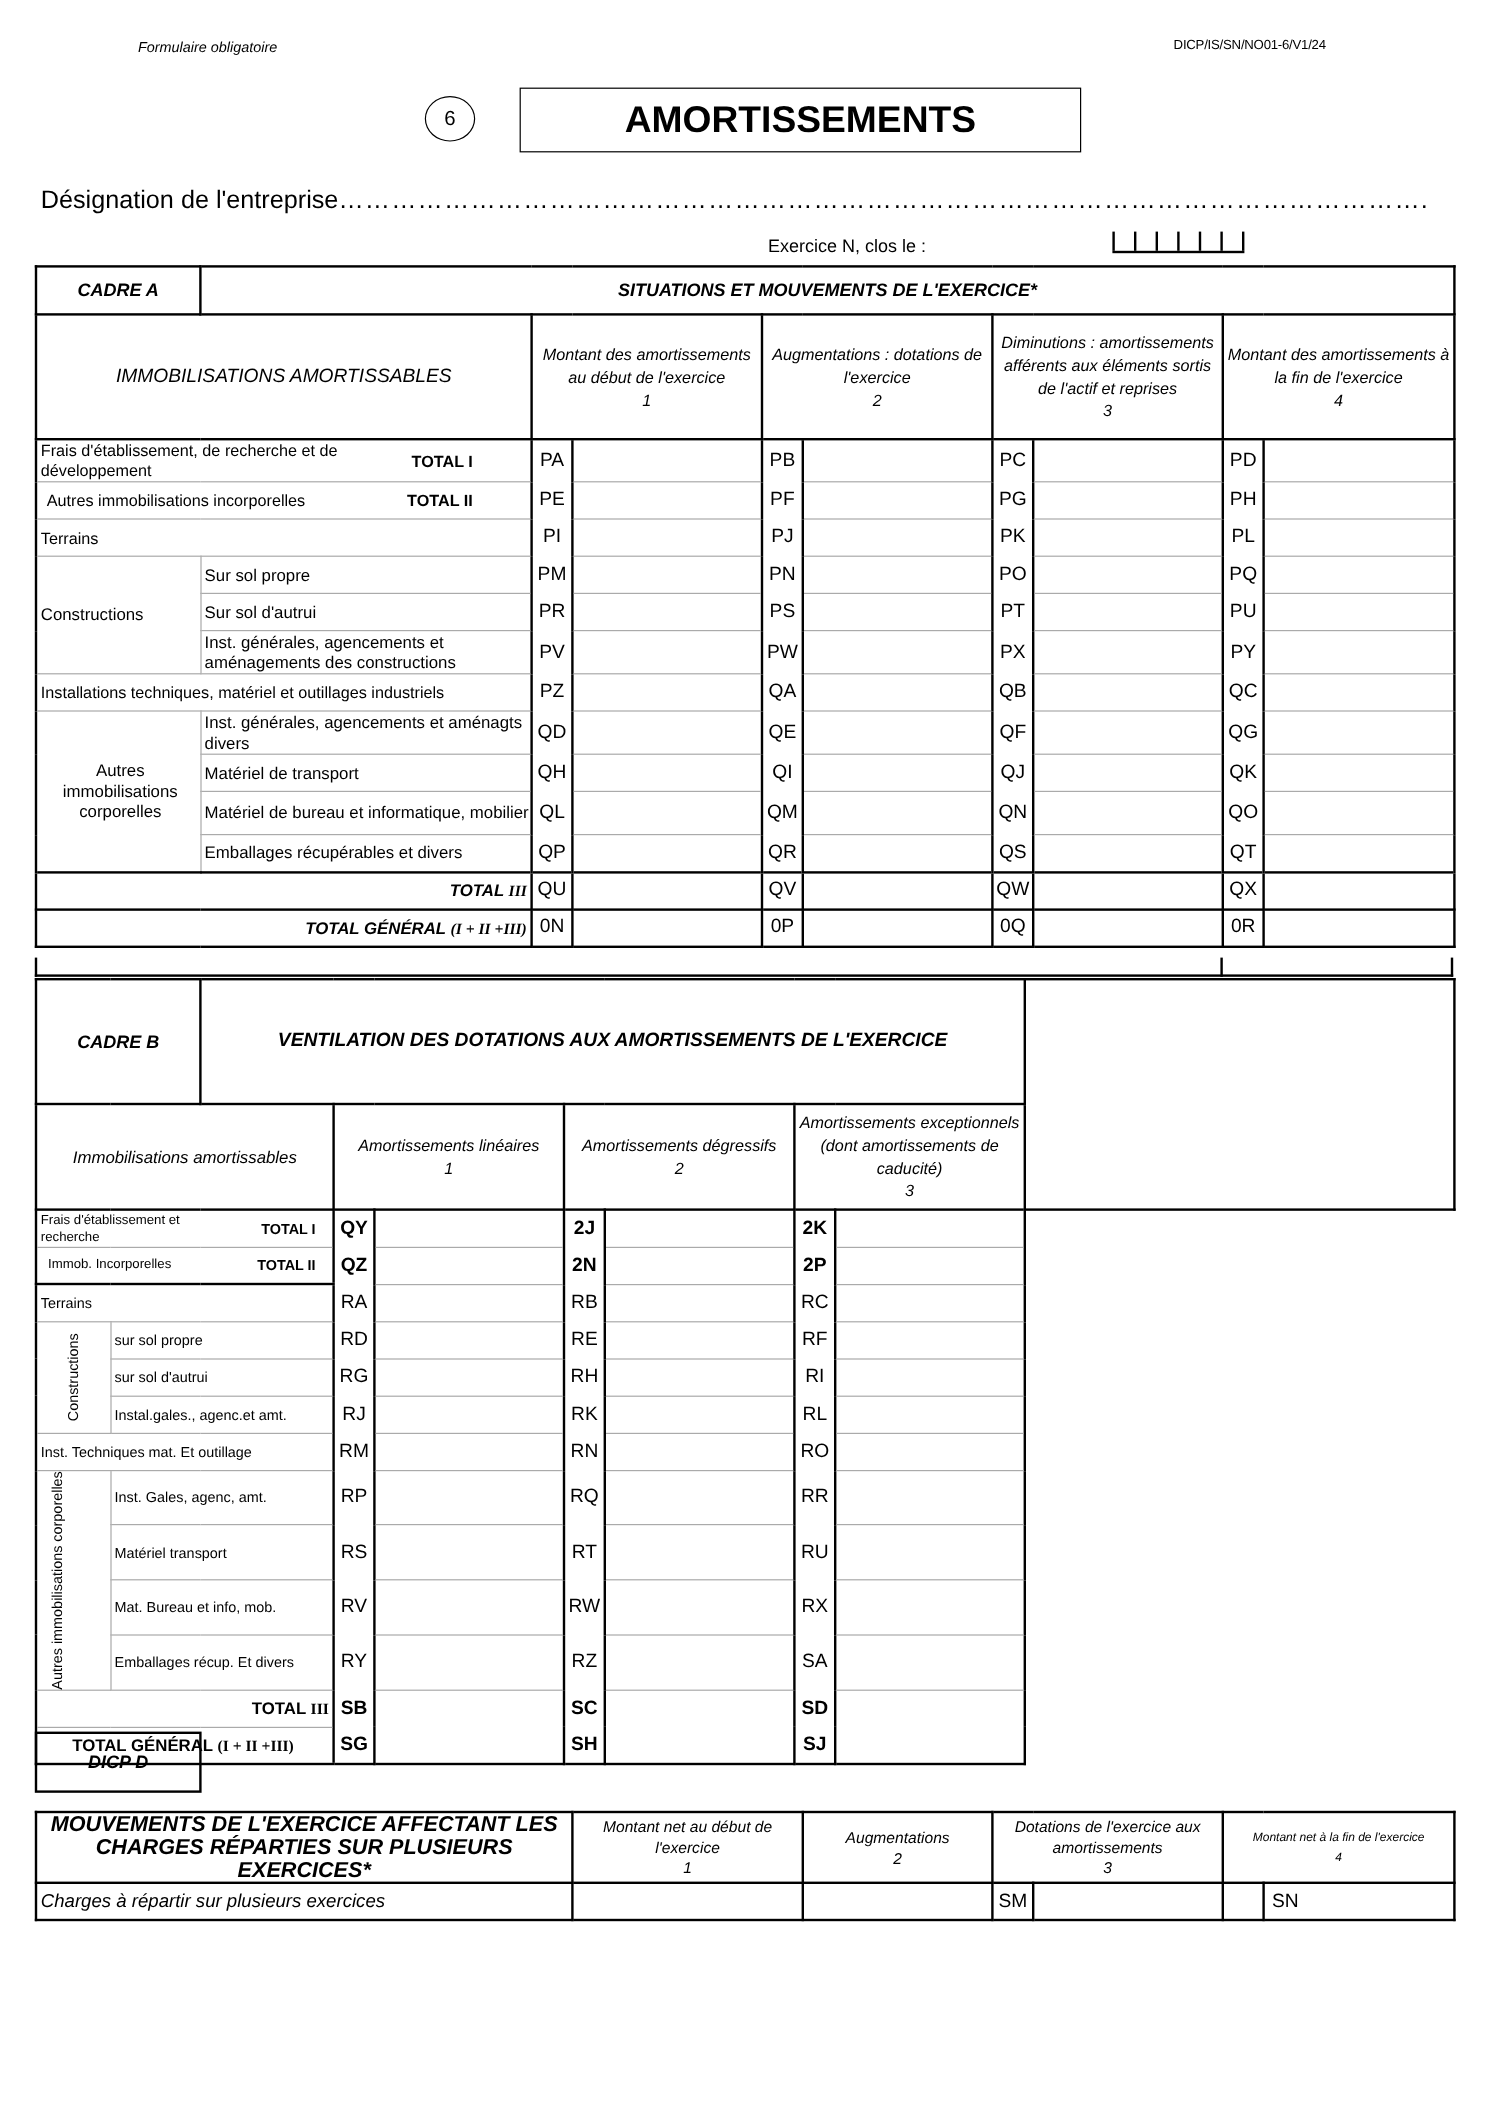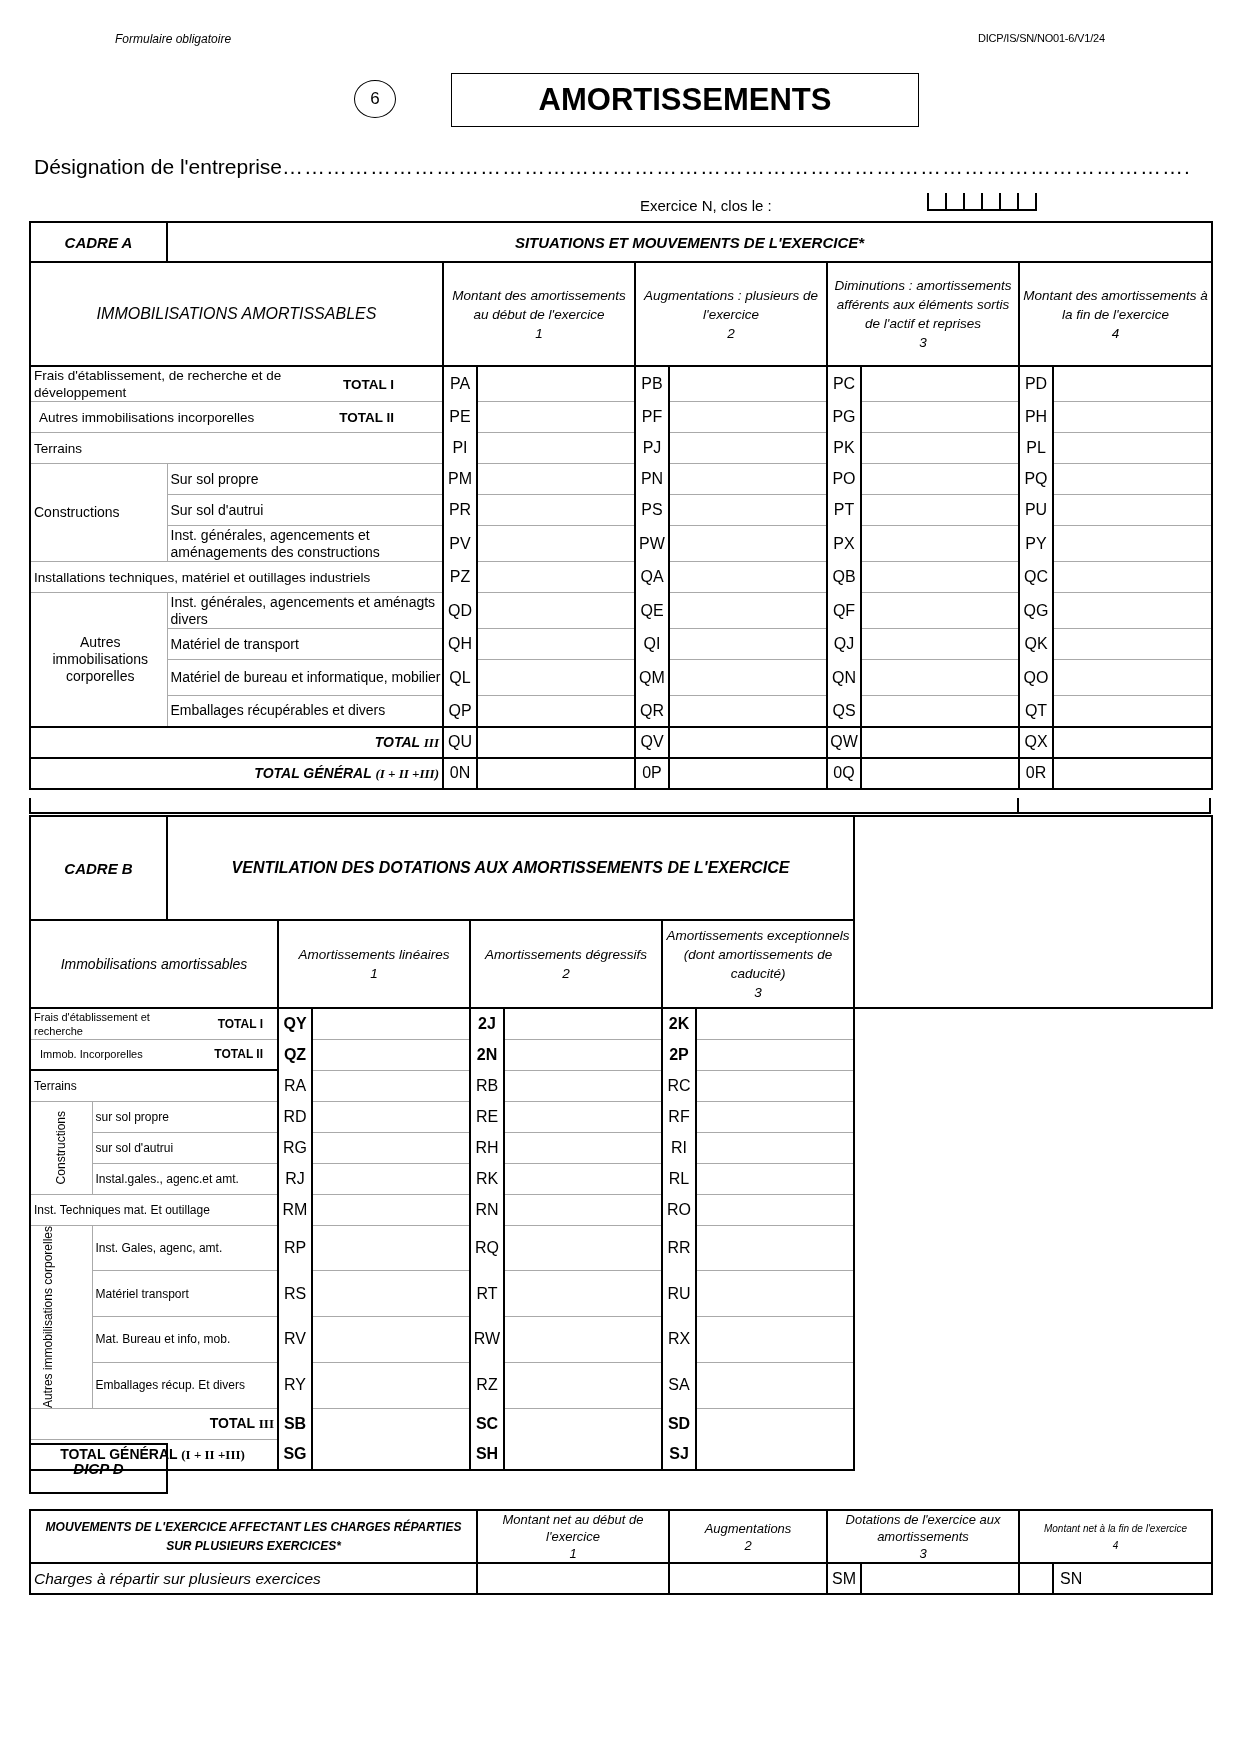--- a/index.html
+++ b/index.html
@@ -1,21 +1,21 @@
 <!DOCTYPE html>
 <html><head>
 <meta charset="utf-8">
 <style>
   html, body { margin:0; padding:0; background:#fff; }
   body { width:1240px; height:1754px; position:relative; font-family:"Liberation Sans", sans-serif; color:#000; overflow:hidden; }
   .abs { position:absolute; }
   .hdr-left { left:115px; top:32px; font-size:12px; font-style:italic; }
   .hdr-right { left:978px; top:32px; font-size:11px; font-family:"Liberation Sans Narrow","Liberation Sans", sans-serif; letter-spacing:-0.2px; }
   .circle { left:354px; top:80px; width:40px; height:36px; border:1.5px solid #000; border-radius:50%; text-align:center; line-height:36px; font-size:17px; }
-  .title-box { left:451px; top:73px; width:466px; height:52px; border:1.5px solid #000; text-align:center; line-height:52px; font-size:31px; font-weight:bold; }
+  .title-box { left:433px; top:73px; width:466px; height:52px; border:1.5px solid #000; text-align:center; line-height:52px; font-size:31px; font-weight:bold; }
   .designation { left:34px; top:155px; font-size:21px; white-space:nowrap; }
   .designation .dots { letter-spacing:1px; }
   .exercice { left:640px; top:197px; font-size:15px; }
   .date-boxes { left:927px; top:193px; height:16px; display:flex; border-bottom:2px solid #000; }
   .date-boxes span { width:16px; height:16px; border-left:2px solid #000; }
   .date-boxes span:last-child { border-right:2px solid #000; }
 
   table { border-collapse:collapse; position:absolute; table-layout:fixed; }
   td { padding:0; vertical-align:middle; }
   .b { border:2px solid #000;font-style:italic; }
@@ -69,21 +69,21 @@
     <td class="b center bold" style="font-size:15px">CADRE A</td>
     <td class="b center bold" colspan="9" style="font-size:15px">SITUATIONS ET MOUVEMENTS DE L'EXERCICE*</td>
   </tr>
   <tr style="height:104px" id="cadre-a-head">
     <td class="b center" colspan="2" style="font-size:16px">IMMOBILISATIONS AMORTISSABLES</td>
   <td class="b hd" colspan="2">
           <div>Montant des amortissements au début de l'exercice</div>
           <div>1</div>
         </td>
         <td class="b hd" colspan="2">
-          <div>Augmentations : plusieurs de l'exercice</div>
+          <div>Augmentations : dotations de l'exercice</div>
           <div>2</div>
         </td>
         <td class="b hd" colspan="2">
           <div>Diminutions : amortissements afférents aux éléments sortis de l'actif et reprises</div>
           <div>3</div>
         </td>
         <td class="b hd" colspan="2">
           <div>Montant des amortissements à la fin de l'exercice</div>
           <div>4</div>
         </td>
@@ -429,21 +429,21 @@
     <col style="width:447px">
     <col style="width:192px">
     <col style="width:158px">
     <col style="width:34px">
       <col style="width:158px">
     <col style="width:34px">
       <col style="width:159px">
   </colgroup>
   <tbody>
       <tr style="height:53px" id="cadre-d-head">
-    <td class="b center bold" style="font-size:12px; line-height:19px; padding:0 10px;">MOUVEMENTS DE L'EXERCICE AFFECTANT LES CHARGES RÉPARTIES SUR PLUSIEURS EXERCICES*</td>
+    <td class="b center bold" style="font-size:18px; line-height:19px; padding:0 10px;">MOUVEMENTS DE L'EXERCICE AFFECTANT LES CHARGES RÉPARTIES SUR PLUSIEURS EXERCICES*</td>
   <td class="b hd" style="font-size: 13px; line-height: 17px;">
           <div>Montant net au début de l'exercice</div>
           <div>1</div>
         </td>
         <td class="b hd" style="font-size: 13px; line-height: 17px;">
           <div>Augmentations</div>
           <div>2</div>
         </td>
         <td class="b hd" colspan="2" style="font-size: 13px; line-height: 17px;">
           <div>Dotations de l'exercice aux amortissements</div>

